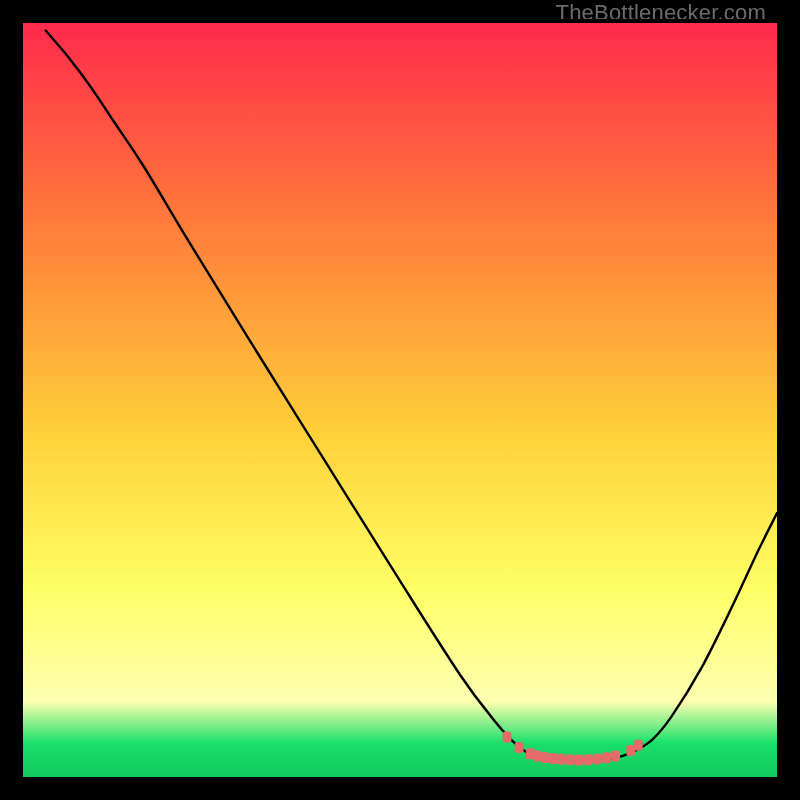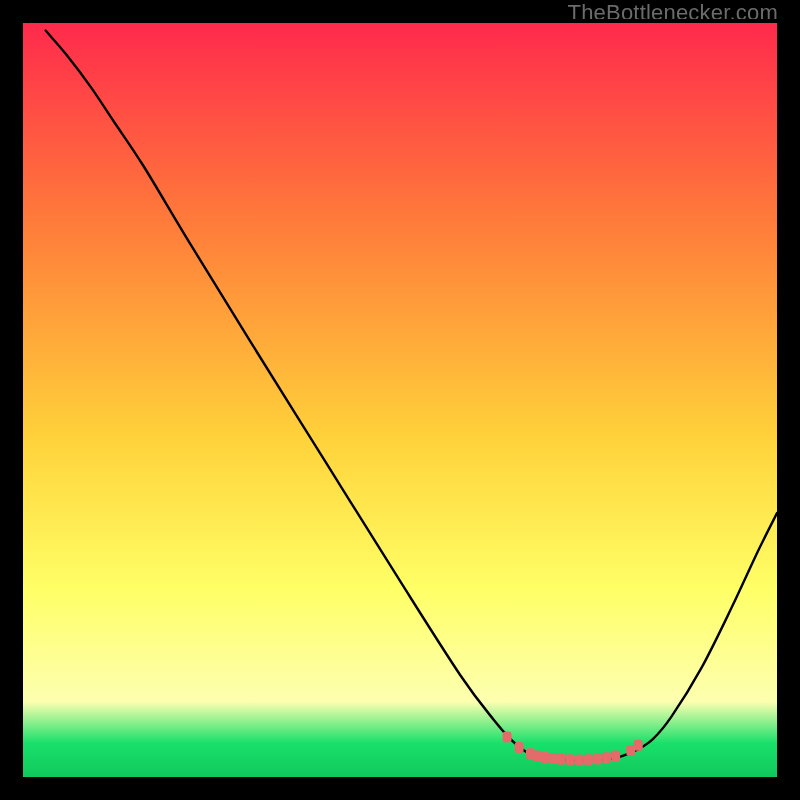--- a/index.html
+++ b/index.html
@@ -22,21 +22,21 @@
   .plot-area {
     position: absolute;
     left: 4px;
     top: 4px;
     width: 754px;
     height: 754px;
   }
   .watermark {
     position: absolute;
     top: 0px;
-    right: 22px;
+    right: 34px;
     color: #6b6b6b;
     font-size: 22px;
     font-weight: 500;
     letter-spacing: 0.2px;
   }
   svg { display: block; }
 </style>
 </head>
 <body>
 

